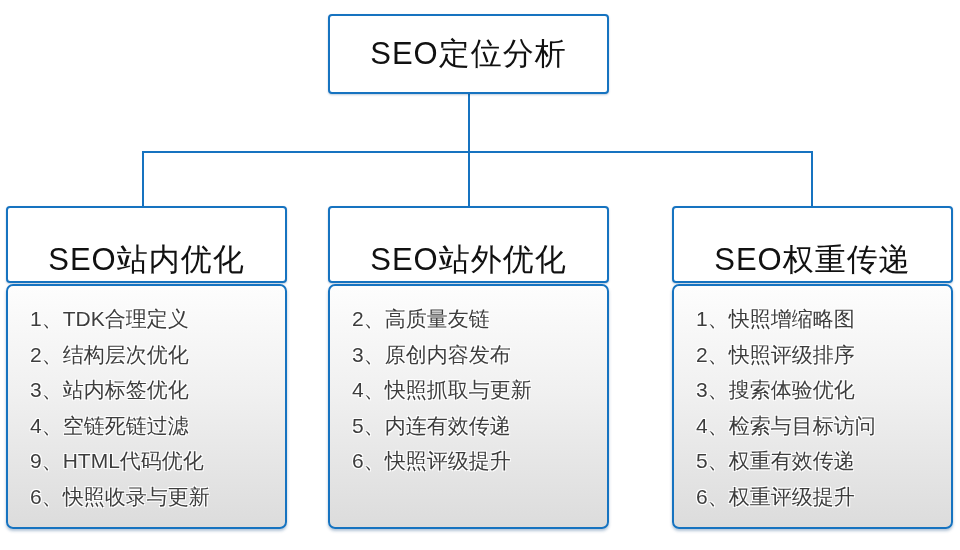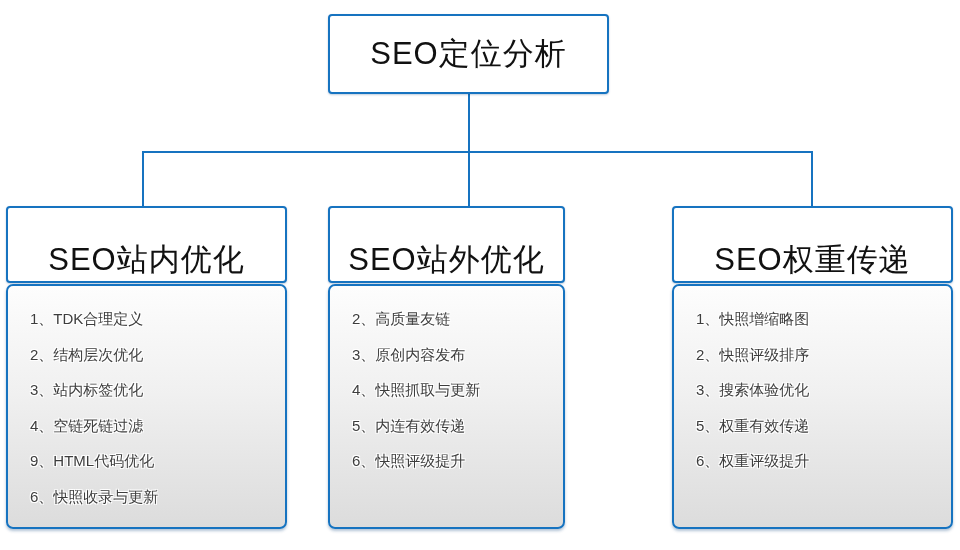--- a/index.html
+++ b/index.html
@@ -48,28 +48,28 @@
   .branch-panel {
     position: absolute;
     top: 284px; height: 245px;
     background: linear-gradient(180deg, #fdfdfd 0%, #f0f0f0 45%, #dcdcdc 100%);
     border: 2px solid #1673c0;
     border-radius: 7px;
     padding: 15px 10px 0 22px;
     box-shadow: 0 2px 3px rgba(0,60,120,0.30);
   }
   .branch-panel .item {
-    font-size: 15px;
+    font-size: 21px;
     line-height: 35.5px;
     color: #3d3d3d;
     white-space: nowrap;
     text-shadow: 1px 1px 0 #ffffff, -1px -1px 0 #ffffff, 1px -1px 0 #ffffff, -1px 1px 0 #ffffff;
   }
   .col-0 { left: 6px;   width: 281px; }
-  .col-1 { left: 328px; width: 237px; }
+  .col-1 { left: 328px; width: 281px; }
   .col-2 { left: 672px; width: 281px; }
 </style>
 </head>
 <body>
 
 <div class="canvas">
 
   <div class="line" style="left:468px; top:94px;  width:2px;  height:59px;"></div>
   <div class="line" style="left:142px; top:151px; width:671px; height:2px;"></div>
   <div class="line" style="left:142px; top:151px; width:2px;  height:56px;"></div>
@@ -103,17 +103,18 @@
     <div class="item">6、快照评级提升</div>
   </div>
 
   <div class="branch-head col-2">
     <span>SEO权重传递</span>
   </div>
   <div class="branch-panel col-2">
     <div class="item">1、快照增缩略图</div>
     <div class="item">2、快照评级排序</div>
     <div class="item">3、搜索体验优化</div>
+    <div class="item">4、检索与目标访问</div>
     <div class="item">5、权重有效传递</div>
     <div class="item">6、权重评级提升</div>
   </div>
 
 </div>
 
 </body></html>

